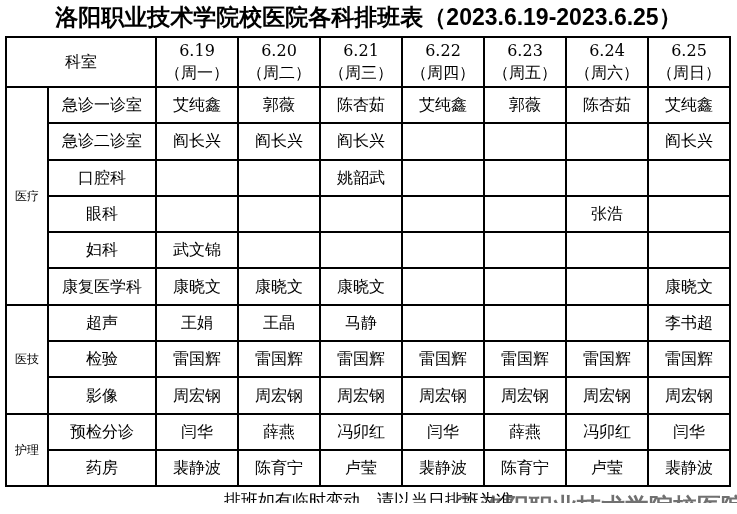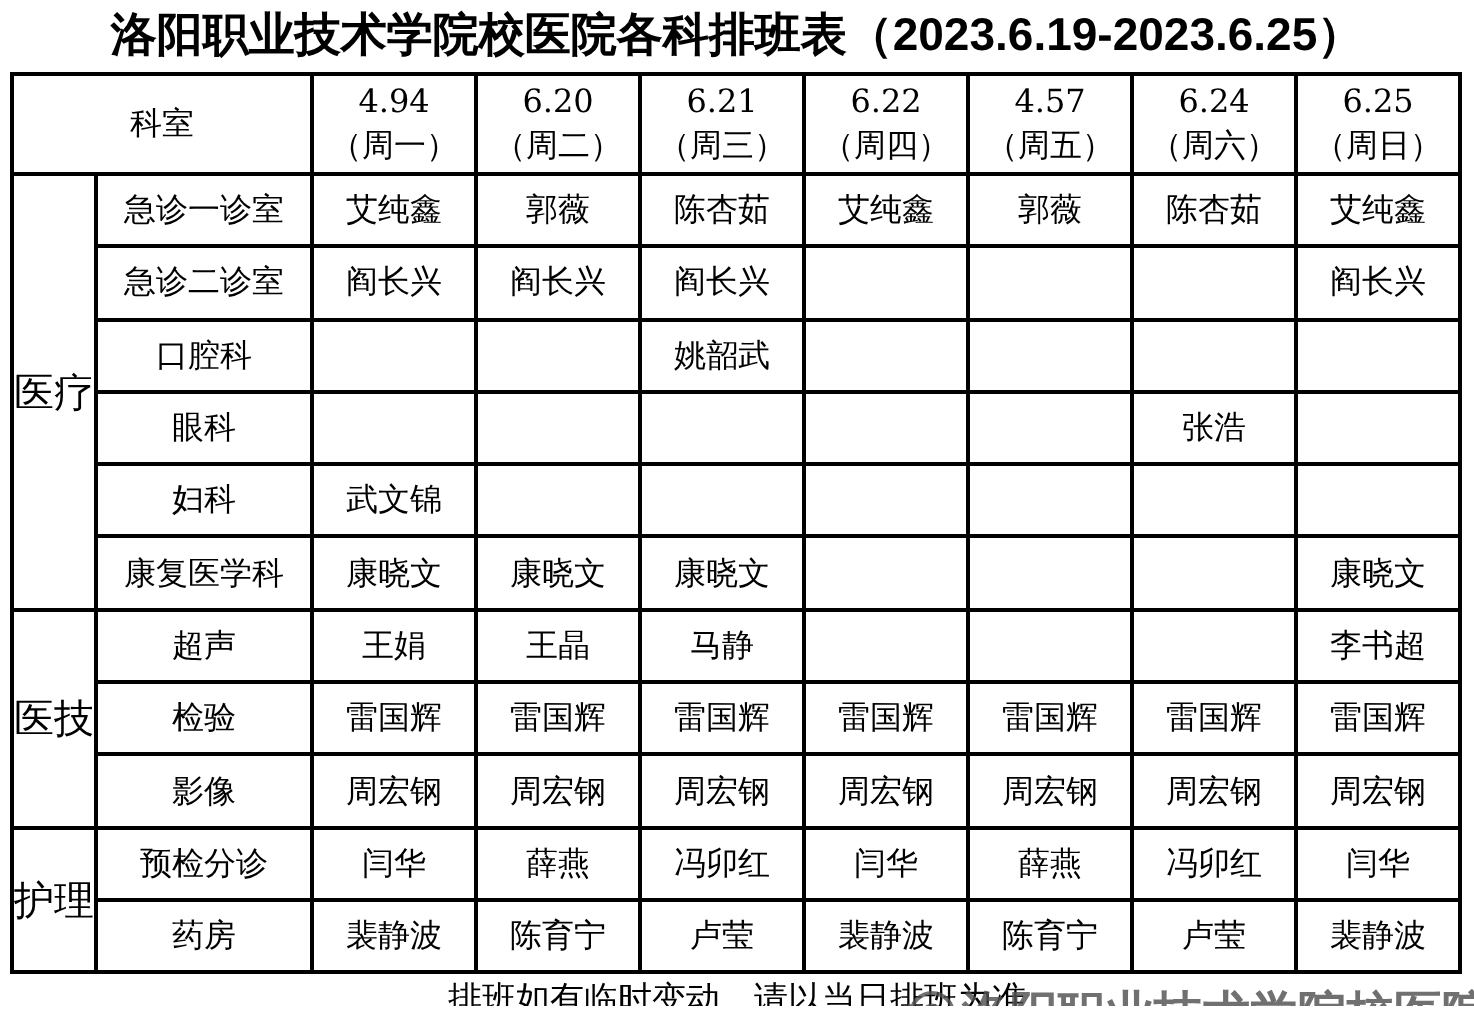--- a/index.html
+++ b/index.html
@@ -25,21 +25,21 @@
   th,td{
     border:2px solid #000;
     text-align:center;vertical-align:middle;
     font-size:16px;font-weight:normal;
     padding:0;overflow:hidden;
   }
   thead th{height:48px;}
   .hd-date{line-height:22px;}
   .hd-week{line-height:22px;}
   tbody td{height:34.3px;line-height:18px;}
-  td.group-cell{font-size:20px;}
+  td.group-cell{font-size:12px;}
   td.dept-cell{font-size:16px;margin-top:27px;}
   .note{
     position:absolute;left:0;top:488px;width:737px;
     text-align:center;font-size:17px;line-height:24px;text-decoration:underline;
   }
   .watermark{
     position:absolute;left:452px;top:456px;height:30px;
     display:flex;align-items:center;gap:3px;
     color:rgba(80,80,80,0.82);
     font-family:"Liberation Sans","DejaVu Sans",sans-serif;
@@ -64,37 +64,37 @@
         <col>
         <col>
         <col>
         <col>
         <col>
     </colgroup>
     <thead>
       <tr>
         <th colspan="2">科室</th>
       <th>
-            <div class="hd-date">4.94</div>
+            <div class="hd-date">6.19</div>
             <div class="hd-week">（周一）</div>
           </th>
           <th>
             <div class="hd-date">6.20</div>
             <div class="hd-week">（周二）</div>
           </th>
           <th>
             <div class="hd-date">6.21</div>
             <div class="hd-week">（周三）</div>
           </th>
           <th>
             <div class="hd-date">6.22</div>
             <div class="hd-week">（周四）</div>
           </th>
           <th>
-            <div class="hd-date">4.57</div>
+            <div class="hd-date">6.23</div>
             <div class="hd-week">（周五）</div>
           </th>
           <th>
             <div class="hd-date">6.24</div>
             <div class="hd-week">（周六）</div>
           </th>
           <th>
             <div class="hd-date">6.25</div>
             <div class="hd-week">（周日）</div>
           </th>

